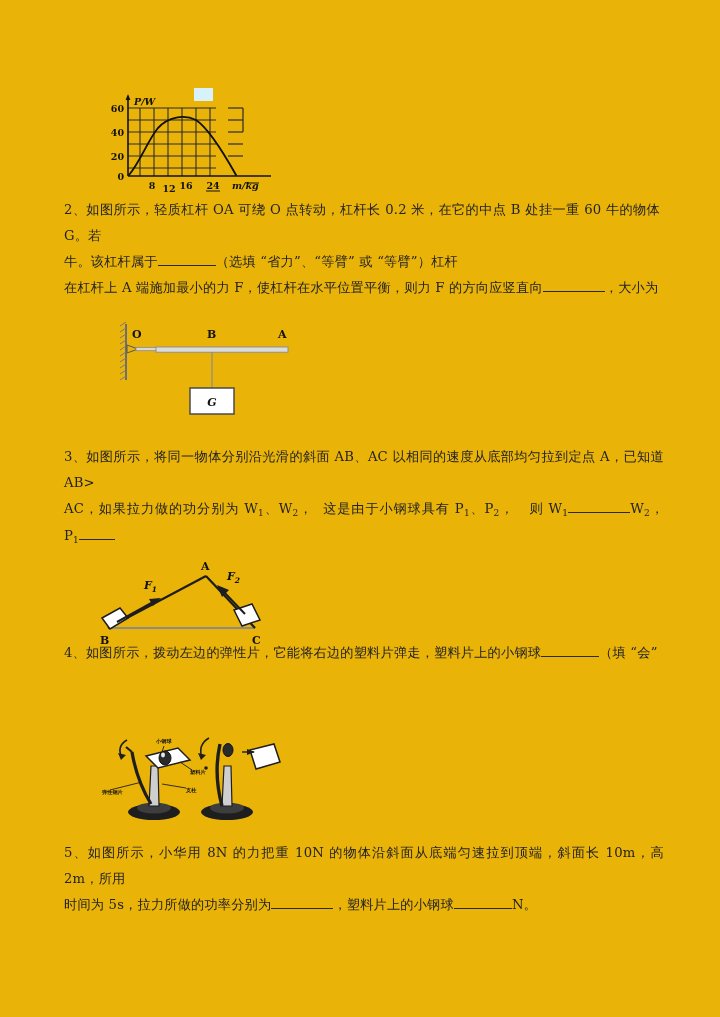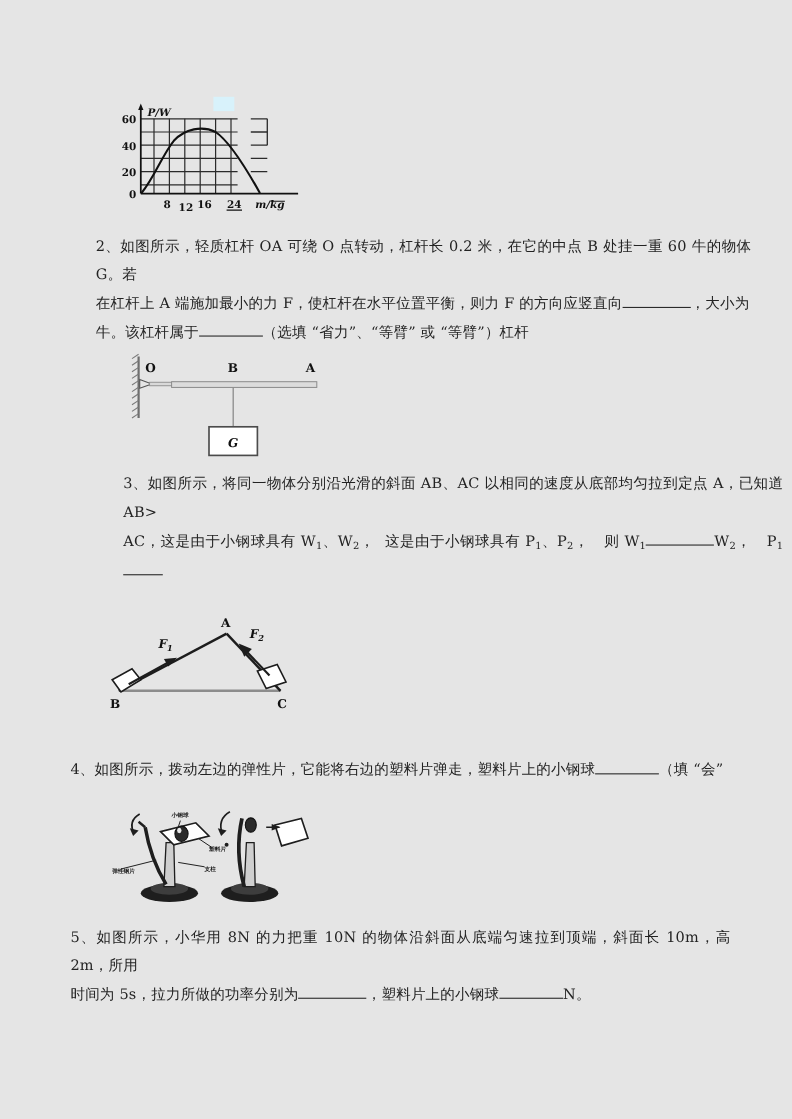--- a/index.html
+++ b/index.html
@@ -11,21 +11,21 @@
     width: 720px;
     height: 1017px;
     position: relative;
     font-family: "DejaVu Serif", "Liberation Serif", serif;
     color: #1a1a1a;
     overflow: hidden;
   }
   .page {
     position: absolute;
     inset: 0;
-    background: #e5e5e5;
+    background: #eab308;
     padding-left: 36px;
   }
 
   
   .qblock {
     position: absolute;
     font-size: 13.2px;
     line-height: 26px;
     letter-spacing: 0.2px;
     color: #232323;
@@ -125,24 +125,24 @@
       <text class="tick" x="90" y="105" text-anchor="middle">16</text>
       <text class="tick" x="117" y="105" text-anchor="middle">24</text>
       <line x1="110" y1="107" x2="124" y2="107" stroke="#111" stroke-width="1"></line>
 
       <text class="axlbl" x="38" y="21">P/W</text>
       <text class="axlbl" x="136" y="105">m/kg</text>
       <line x1="150" y1="99" x2="163" y2="99" stroke="#111" stroke-width="1"></line>
     </svg>
   </div>
 
-  <div class="qblock" id="q2-text" style="left:64px; top:212px; width:596px;margin-left:23px;">
+  <div class="qblock" id="q2-text" style="left:64px; top:197px; width:596px;">
     <span class="ln">2、如图所示，轻质杠杆 OA 可绕 O 点转动，杠杆长 0.2 米，在它的中点 B 处挂一重 60 牛的物体 G。若</span>
+    <span class="ln"><span>牛。该杠杆属于</span><span class="blank b-md"></span><span>（选填 “省力”、“等臂” 或 “等臂”）杠杆</span></span>
     <span class="ln"><span>在杠杆上 A 端施加最小的力 F，使杠杆在水平位置平衡，则力 F 的方向应竖直向</span><span class="blank b-lg"></span><span>，大小为</span></span>
-    <span class="ln"><span>牛。该杠杆属于</span><span class="blank b-md"></span><span>（选填 “省力”、“等臂” 或 “等臂”）杠杆</span></span>
   </div>
 
   <div class="fig" id="lever-figure">
     <svg width="215" height="100" viewBox="0 0 215 100">
 
       <line x1="14" y1="6" x2="14" y2="62" stroke="#6e6e6e" stroke-width="2"></line>
       <g stroke="#7a7a7a" stroke-width="1">
         <line x1="8" y1="8" x2="14" y2="4"></line>
           <line x1="8" y1="14" x2="14" y2="10"></line>
         <line x1="8" y1="20" x2="14" y2="16"></line>
@@ -164,23 +164,23 @@
 
       <rect x="78" y="70" width="44" height="26" fill="#ffffff" stroke="#4b4b4b" stroke-width="1.5"></rect>
       <text class="ptlbl" style="font-style:italic;" x="100" y="88" text-anchor="middle">G</text>
 
       <text class="ptlbl" x="20" y="20">O</text>
       <text class="ptlbl" x="95" y="20">B</text>
       <text class="ptlbl" x="166" y="20">A</text>
     </svg>
   </div>
 
-  <div class="qblock" id="q3-text" style="left:64px; top:428px; width:600px;margin-left:48px;">
+  <div class="qblock" id="q3-text" style="left:64px; top:444px; width:600px;">
     <span class="ln">3、如图所示，将同一物体分别沿光滑的斜面 AB、AC 以相同的速度从底部均匀拉到定点 A，已知道 AB&gt;</span>
-    <span class="ln"><span>AC，这是由于小钢球具有 W</span><sub>1</sub><span>、W</span><sub>2</sub><span>，  这是由于小钢球具有 P</span><sub>1</sub><span>、P</span><sub>2</sub><span>，   则 W</span><sub>1</sub><span class="blank b-lg"></span><span>W</span><sub>2</sub><span>，   P</span><sub>1</sub><span class="blank b-sm"></span></span>
+    <span class="ln"><span>AC，如果拉力做的功分别为 W</span><sub>1</sub><span>、W</span><sub>2</sub><span>，  这是由于小钢球具有 P</span><sub>1</sub><span>、P</span><sub>2</sub><span>，   则 W</span><sub>1</sub><span class="blank b-lg"></span><span>W</span><sub>2</sub><span>，   P</span><sub>1</sub><span class="blank b-sm"></span></span>
   </div>
 
   <div class="fig" id="incline-figure">
     <svg width="220" height="96" viewBox="0 0 220 96">
 
       <line x1="26" y1="76" x2="173" y2="76" stroke="#8c8c8c" stroke-width="2.2"></line>
       <line x1="26" y1="76" x2="124" y2="24" stroke="#1d1d1d" stroke-width="2.2"></line>
       <line x1="124" y1="24" x2="173" y2="76" stroke="#1d1d1d" stroke-width="2.2"></line>
 
       <g>
@@ -202,21 +202,21 @@
       </g>
 
       <text class="ptlbl" x="119" y="18">A</text>
       <text class="ptlbl" x="18" y="92">B</text>
       <text class="ptlbl" x="170" y="92">C</text>
       <text class="flbl" x="62" y="37"><tspan>F</tspan><tspan font-size="7.5" dy="2.5">1</tspan></text>
       <text class="flbl" x="145" y="28"><tspan>F</tspan><tspan font-size="7.5" dy="2.5">2</tspan></text>
     </svg>
   </div>
 
-  <div class="qblock" id="q4-text" style="left:64px; top:688px; width:596px;">
+  <div class="qblock" id="q4-text" style="left:64px; top:640px; width:596px;">
     <span class="ln"><span>4、如图所示，拨动左边的弹性片，它能将右边的塑料片弹走，塑料片上的小钢球</span><span class="blank b-md"></span><span>（填 “会”</span></span>
   </div>
 
   <div class="fig" id="apparatus-figure">
     <svg width="190" height="105" viewBox="0 0 190 105">
 
       <g>
 
         <ellipse cx="52" cy="90" rx="26" ry="8" fill="#1e1e1e"></ellipse>
         <ellipse cx="52" cy="86" rx="17" ry="5.5" fill="#3d3d3d"></ellipse>

